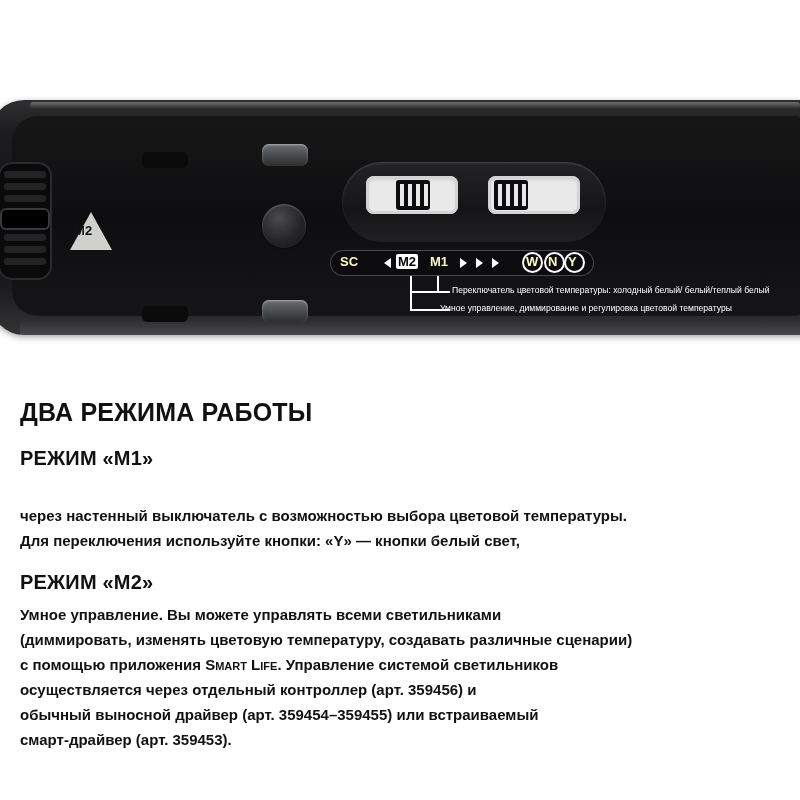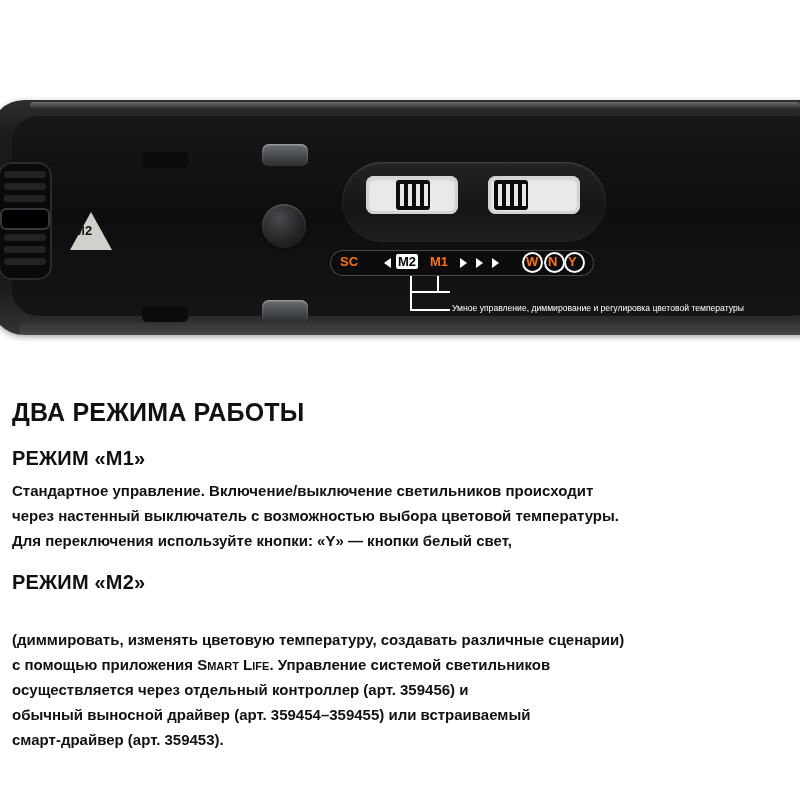--- a/index.html
+++ b/index.html
@@ -95,21 +95,21 @@
   .dip-dark .bar{position:absolute;top:4px;width:4px;height:22px;background:#e8e8e8;}
   .dipwell.w1 .dip-dark{left:30px;}
   .dipwell.w2 .dip-dark{left:6px;}
 
   
   .mode-strip{
     position:absolute;left:330px;top:250px;width:264px;height:26px;border-radius:13px;
     background:#0c0c0e;box-shadow:inset 0 0 0 1px #4a4a4d;
   }
   .mode-strip .txt{
-    position:absolute;color:#f97316;font-size:13px;font-weight:bold;top:4px;
+    position:absolute;color:#fef9c3;font-size:13px;font-weight:bold;top:4px;
   }
   .ms-sc{left:10px;}
   .ms-m2{left:66px;padding:0 2px;background:#fff;color:#000 !important;border-radius:2px;}
   .ms-m1{left:100px;}
   .ms-w{left:196px;}
   .ms-n{left:218px;}
   .ms-y{left:238px;}
   .ms-tri{position:absolute;top:8px;width:0;height:0;border-top:5px solid transparent;border-bottom:5px solid transparent;}
   .ms-tri.left{left:54px;border-right:7px solid #fff;}
   .ms-tri.r1{left:130px;border-left:7px solid #fff;}
@@ -122,21 +122,21 @@
   .ms-ring.rw{left:192px;} .ms-ring.rn{left:214px;} .ms-ring.ry{left:234px;}
 
   
   .callout-v{position:absolute;background:#ffffff;width:1.5px;}
   .callout-h{position:absolute;background:#ffffff;height:1.5px;}
   .cap{
     position:absolute;color:#ffffff;font-size:8.6px;line-height:11px;white-space:nowrap;
   }
 
   
-  .content{position:absolute;left:0;top:368px;width:800px;padding:0 12px;box-sizing:border-box;}
+  .content{position:absolute;left:0;top:368px;width:800px;padding:0 20px;box-sizing:border-box;}
   h1.title{
     font-size:25px;font-weight:bold;margin:30px 0 20px 0;letter-spacing:.2px;
   }
   h2.sub{
     font-size:20px;font-weight:bold;margin:0 0 8px 0;letter-spacing:.2px;
   }
   p.para{
     font-size:15px;font-weight:bold;line-height:25px;margin:0 0 18px 0;letter-spacing:0px;
   }
   p.para.last{margin-bottom:0;}
@@ -208,36 +208,37 @@
       <span class="txt ms-n">N</span>
       <span class="ms-ring ry"></span>
       <span class="txt ms-y">Y</span>
     </div>
 
     <div class="callout-v" style="left:410px;top:276px;height:34px;"></div>
     <div class="callout-v" style="left:437px;top:276px;height:16px;"></div>
     <div class="callout-h" style="left:410px;top:291px;width:40px;"></div>
     <div class="callout-h" style="left:410px;top:309px;width:40px;"></div>
 
-    <div class="cap" style="left:452px;top:303px;">Умное управление, диммирование и регулировка цветовой температуры</div>
+    <div class="cap" style="left:452px;top:285px;">Переключатель цветовой температуры: холодный белый/ белый/теплый белый</div>
+    <div class="cap" style="left:440px;top:303px;">Умное управление, диммирование и регулировка цветовой температуры</div>
   </div>
 
   <div class="content">
     <h1 class="title">ДВА РЕЖИМА РАБОТЫ</h1>
 
     <h2 class="sub">РЕЖИМ «M1»</h2>
     <p class="para">
-      <span>Стандартное управление. Включение/выключение светильников происходит</span><br>
+      <br>
       <span>через настенный выключатель с возможностью выбора цветовой температуры.</span><br>
       <span>Для переключения используйте кнопки: «Y» — кнопки белый свет,</span><br>
     </p>
 
     <h2 class="sub">РЕЖИМ «M2»</h2>
     <p class="para last">
-      <br>
+      <span>Умное управление. Вы можете управлять всеми светильниками</span><br>
       <span>(диммировать, изменять цветовую температуру, создавать различные сценарии)</span><br>
       <span>с помощью приложения <span style="font-variant:small-caps">Smart Life</span>. Управление системой светильников</span><br>
       <span>осуществляется через отдельный контроллер (арт. 359456) и</span><br>
       <span>обычный выносной драйвер (арт. 359454–359455) или встраиваемый</span><br>
       <span>смарт-драйвер (арт. 359453).</span>
     </p>
   </div>
 </div>
 
 </body></html>

